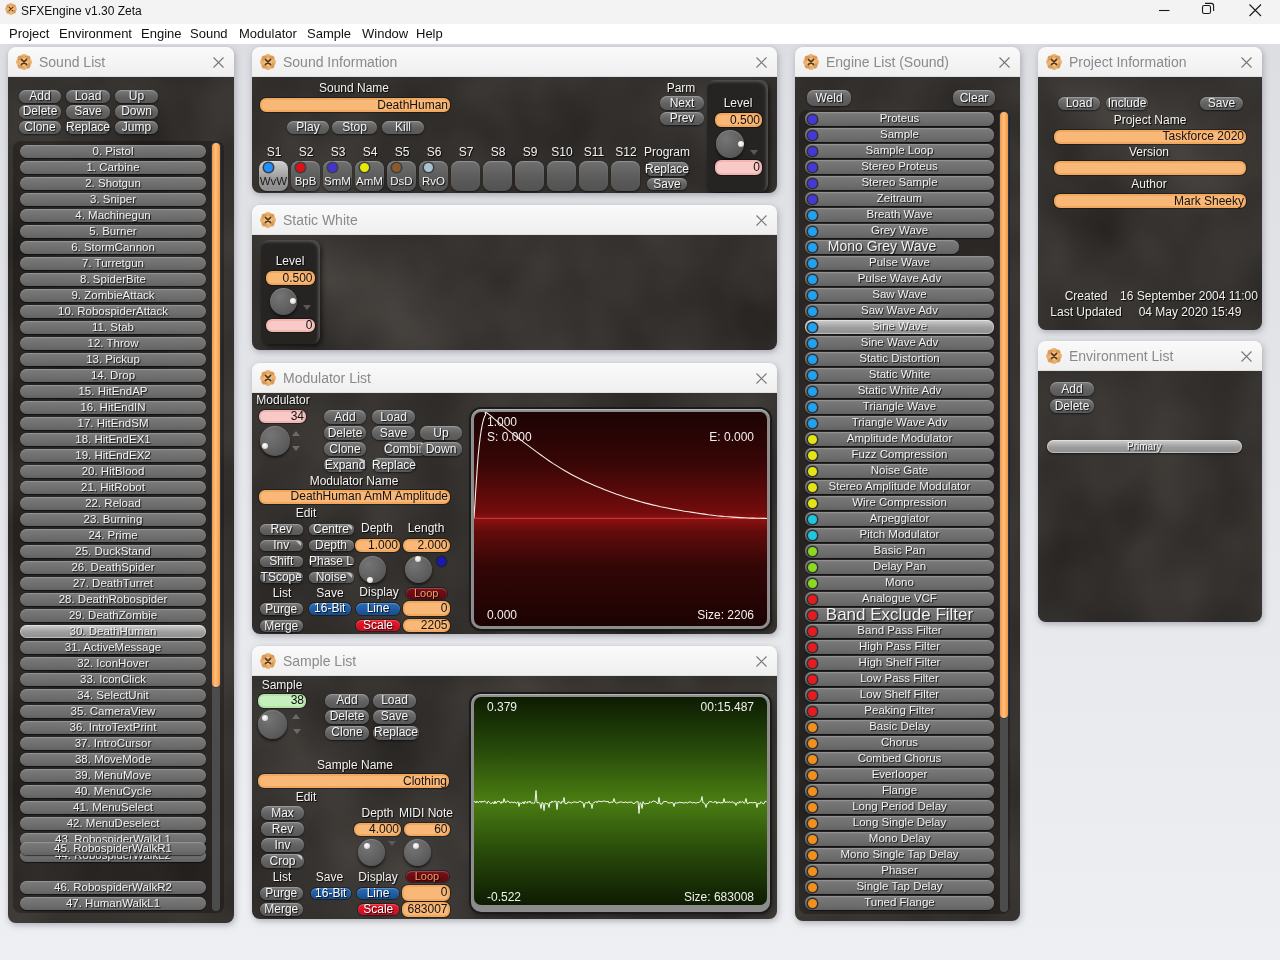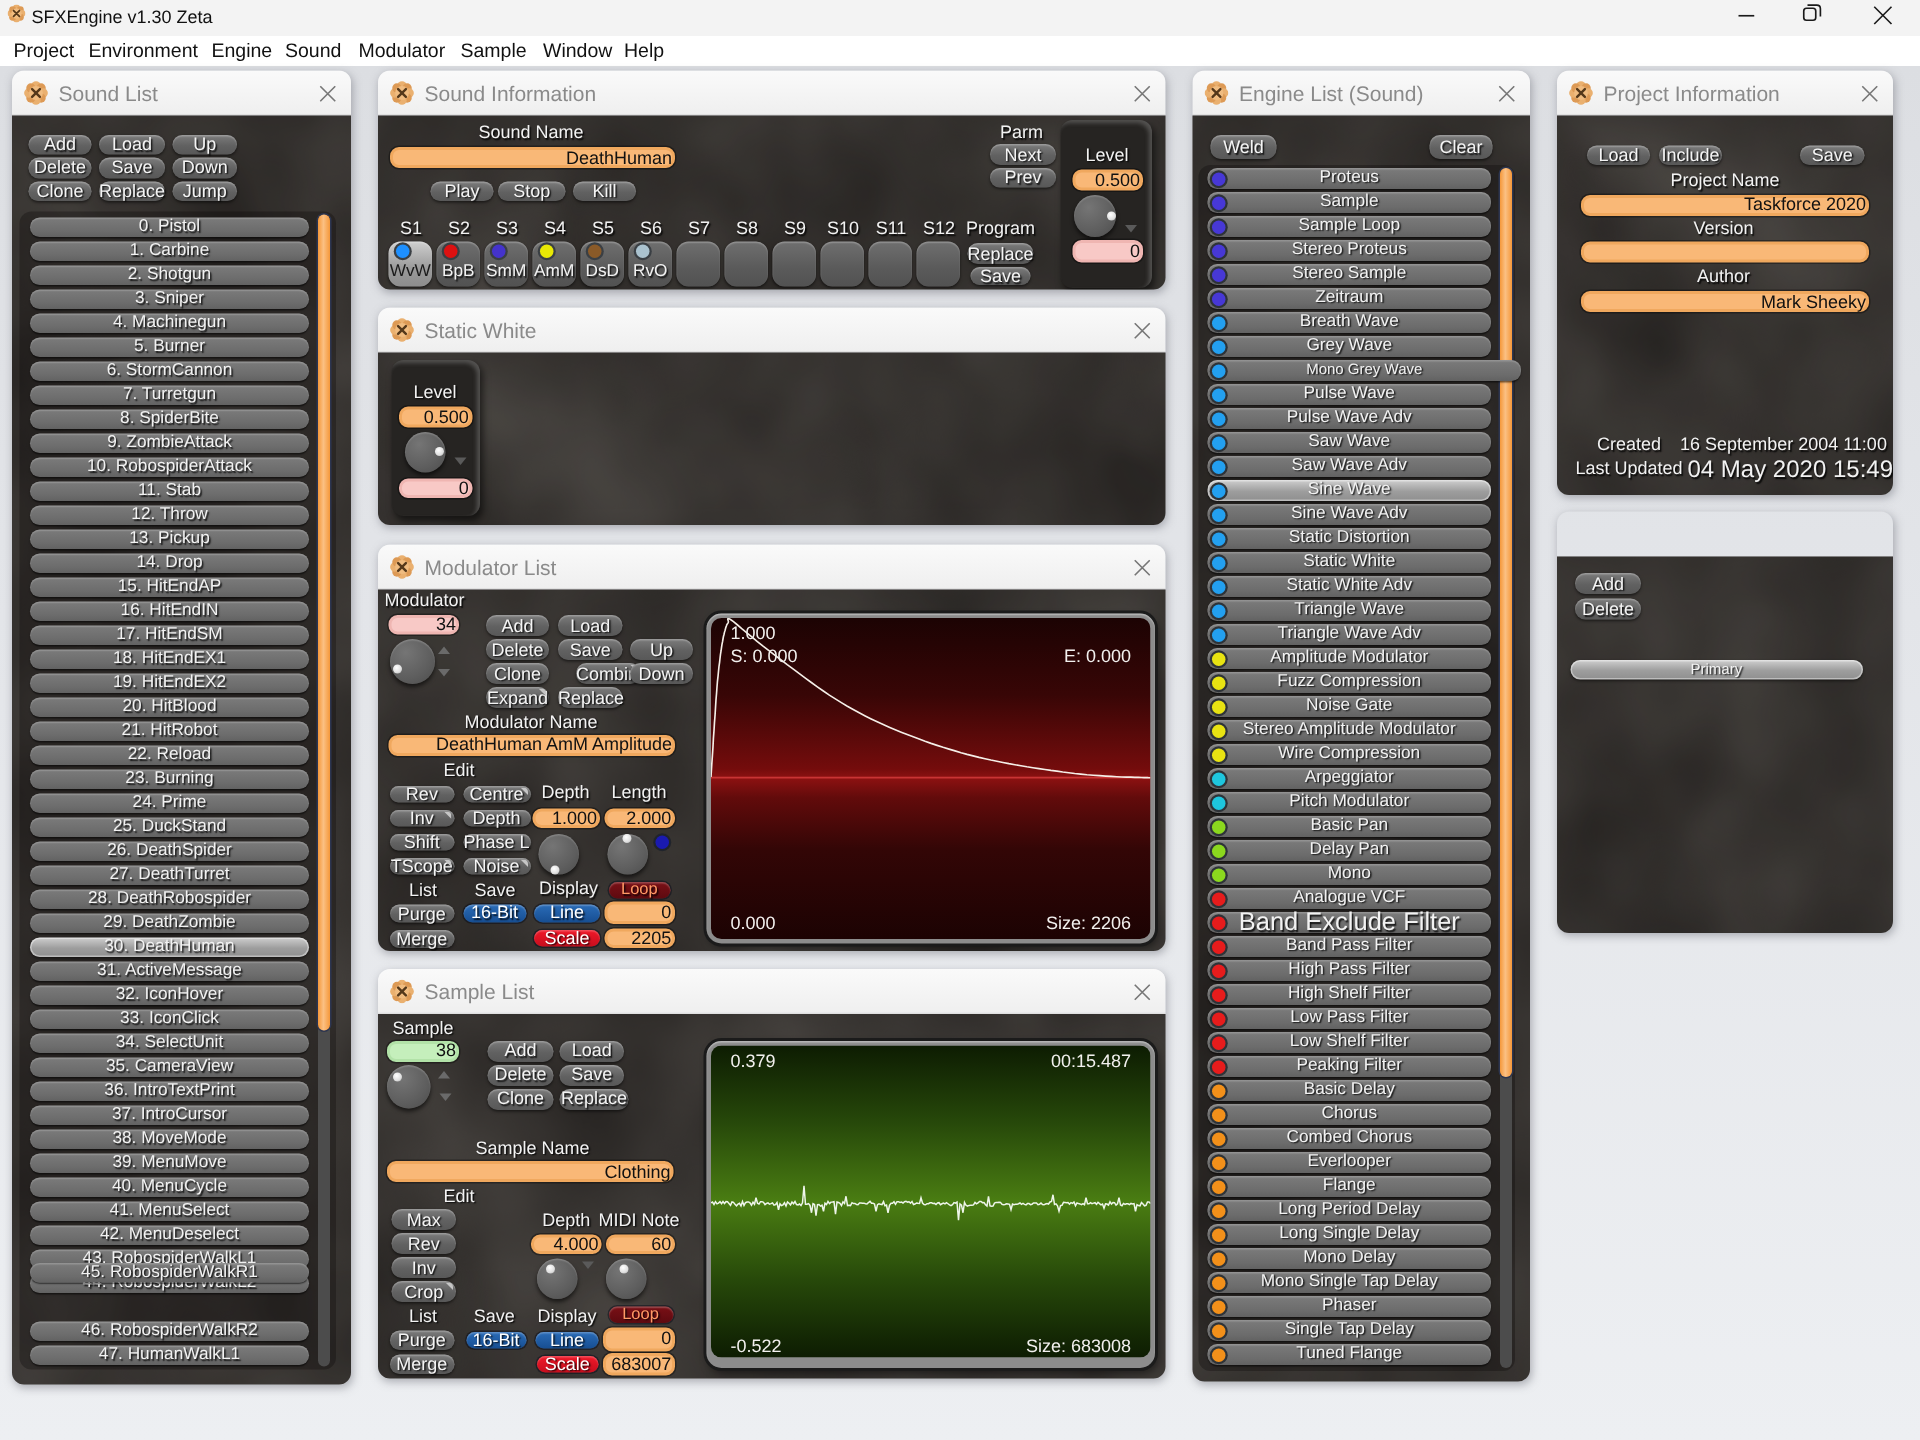--- a/index.html
+++ b/index.html
@@ -468,21 +468,21 @@
 <div class="strack" style="left:205px;top:35px;height:800px"></div>
 <div class="scroll" style="left:205px;top:35px;height:606px"></div>
 <div class="pill" style="left:10px;top:35.3px;width:189px;height:13.4px;line-height:13.4px;font-size:11.5px">Proteus</div>
 <div class="pill" style="left:10px;top:51.3px;width:189px;height:13.4px;line-height:13.4px;font-size:11.5px">Sample</div>
 <div class="pill" style="left:10px;top:67.3px;width:189px;height:13.4px;line-height:13.4px;font-size:11.5px">Sample Loop</div>
 <div class="pill" style="left:10px;top:83.3px;width:189px;height:13.4px;line-height:13.4px;font-size:11.5px">Stereo Proteus</div>
 <div class="pill" style="left:10px;top:99.3px;width:189px;height:13.4px;line-height:13.4px;font-size:11.5px">Stereo Sample</div>
 <div class="pill" style="left:10px;top:115.3px;width:189px;height:13.4px;line-height:13.4px;font-size:11.5px">Zeitraum</div>
 <div class="pill" style="left:10px;top:131.3px;width:189px;height:13.4px;line-height:13.4px;font-size:11.5px">Breath Wave</div>
 <div class="pill" style="left:10px;top:147.3px;width:189px;height:13.4px;line-height:13.4px;font-size:11.5px">Grey Wave</div>
-<div class="pill" style="left:10px;top:163.3px;width:209px;height:13.4px;line-height:13.4px;font-size:10px">Mono Grey Wave</div>
+<div class="pill" style="left:10px;top:163.3px;width:154px;height:13.4px;line-height:13.4px;font-size:14px">Mono Grey Wave</div>
 <div class="pill" style="left:10px;top:179.3px;width:189px;height:13.4px;line-height:13.4px;font-size:11.5px">Pulse Wave</div>
 <div class="pill" style="left:10px;top:195.3px;width:189px;height:13.4px;line-height:13.4px;font-size:11.5px">Pulse Wave Adv</div>
 <div class="pill" style="left:10px;top:211.3px;width:189px;height:13.4px;line-height:13.4px;font-size:11.5px">Saw Wave</div>
 <div class="pill" style="left:10px;top:227.3px;width:189px;height:13.4px;line-height:13.4px;font-size:11.5px">Saw Wave Adv</div>
 <div class="pill sel" style="left:10px;top:243.3px;width:189px;height:13.4px;line-height:13.4px;font-size:11.5px">Sine Wave</div>
 <div class="pill" style="left:10px;top:259.3px;width:189px;height:13.4px;line-height:13.4px;font-size:11.5px">Sine Wave Adv</div>
 <div class="pill" style="left:10px;top:275.3px;width:189px;height:13.4px;line-height:13.4px;font-size:11.5px">Static Distortion</div>
 <div class="pill" style="left:10px;top:291.3px;width:189px;height:13.4px;line-height:13.4px;font-size:11.5px">Static White</div>
 <div class="pill" style="left:10px;top:307.3px;width:189px;height:13.4px;line-height:13.4px;font-size:11.5px">Static White Adv</div>
 <div class="pill" style="left:10px;top:323.3px;width:189px;height:13.4px;line-height:13.4px;font-size:11.5px">Triangle Wave</div>
@@ -589,24 +589,33 @@
 <div class="btn" style="left:162px;top:20px;width:43px;height:13px;line-height:13px;font-size:12px">Save</div>
 <div class="lab" style="left:32.0px;top:36.0px;width:160px;text-align:center;font-size:12px;color:#f2f2f2">Project Name</div>
 <div class="inp " style="left:16px;top:53px;width:192px;height:13.5px;line-height:9.5px;font-size:12px">Taskforce 2020</div>
 <div class="lab" style="left:71.0px;top:68.0px;width:80px;text-align:center;font-size:12px;color:#f2f2f2">Version</div>
 <div class="inp " style="left:16px;top:84px;width:192px;height:14px;line-height:10px;font-size:12px"></div>
 <div class="lab" style="left:71.0px;top:100.0px;width:80px;text-align:center;font-size:12px;color:#f2f2f2">Author</div>
 <div class="inp " style="left:16px;top:116.5px;width:192px;height:14.0px;line-height:10.0px;font-size:12px">Mark Sheeky</div>
 <div class="lab" style="left:3.0px;top:212.0px;width:90px;text-align:center;font-size:12px;color:#f2f2f2">Created</div>
 <div class="lab" style="left:76.0px;top:212.0px;width:150px;text-align:center;font-size:12px;color:#f2f2f2">16 September 2004 11:00</div>
 <div class="lab" style="left:3.0px;top:228.0px;width:90px;text-align:center;font-size:12px;color:#f2f2f2">Last Updated</div>
-<div class="lab" style="left:87.0px;top:228.0px;width:130px;font-size:16px;color:#f2f2f2">04 May 2020 15:49</div>
+<div class="lab" style="left:87.0px;top:228.0px;width:130px;text-align:center;font-size:12px;color:#f2f2f2">04 May 2020 15:49</div>
 </div>
     </div>
 <div class="panel" style="left:1038px;top:297px;width:224px;height:281px">
+<div class="ptitle">
+        <svg class="ico" viewBox="0 0 16 16">
+          <use href="#flower"></use>
+        </svg>
+        <span class="txt">Environment List</span>
+        <svg style="position:absolute;right:10px;top:10px" width="11" height="11" viewBox="0 0 11 11">
+          <path d="M0.5 0.5 L10.5 10.5 M10.5 0.5 L0.5 10.5" class="x1"></path>
+        </svg>
+      </div>
 <div class="pbody">
         <svg class="tex">
           <rect width="100%" height="100%" filter="url(#smoked3)"></rect>
           <rect width="100%" height="100%" filter="url(#smoke3)"></rect>
         </svg>
 <div class="btn" style="left:12px;top:10.5px;width:44px;height:14.0px;line-height:14.0px;font-size:12px">Add</div>
 <div class="btn" style="left:12px;top:27.5px;width:44px;height:14.5px;line-height:14.5px;font-size:12px">Delete</div>
 <div class="pill sel" style="left:8.5px;top:68.8px;width:195.5px;height:13.4px;line-height:13.4px;font-size:10px">Primary</div>
 </div>
     </div>

